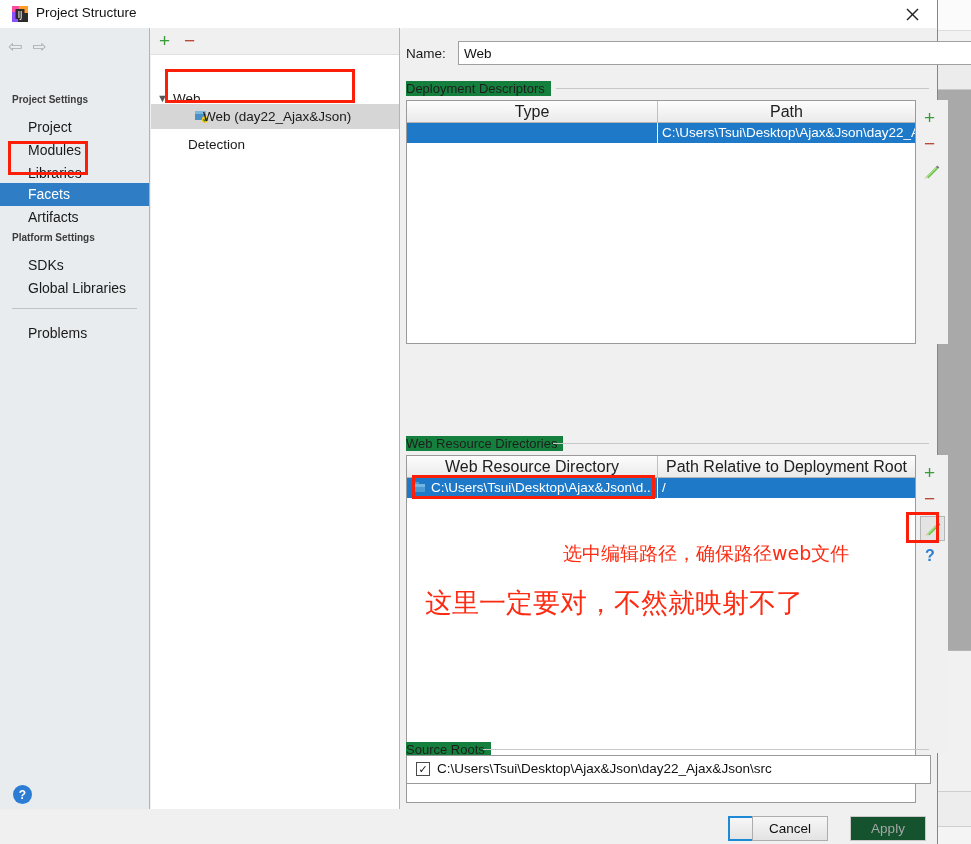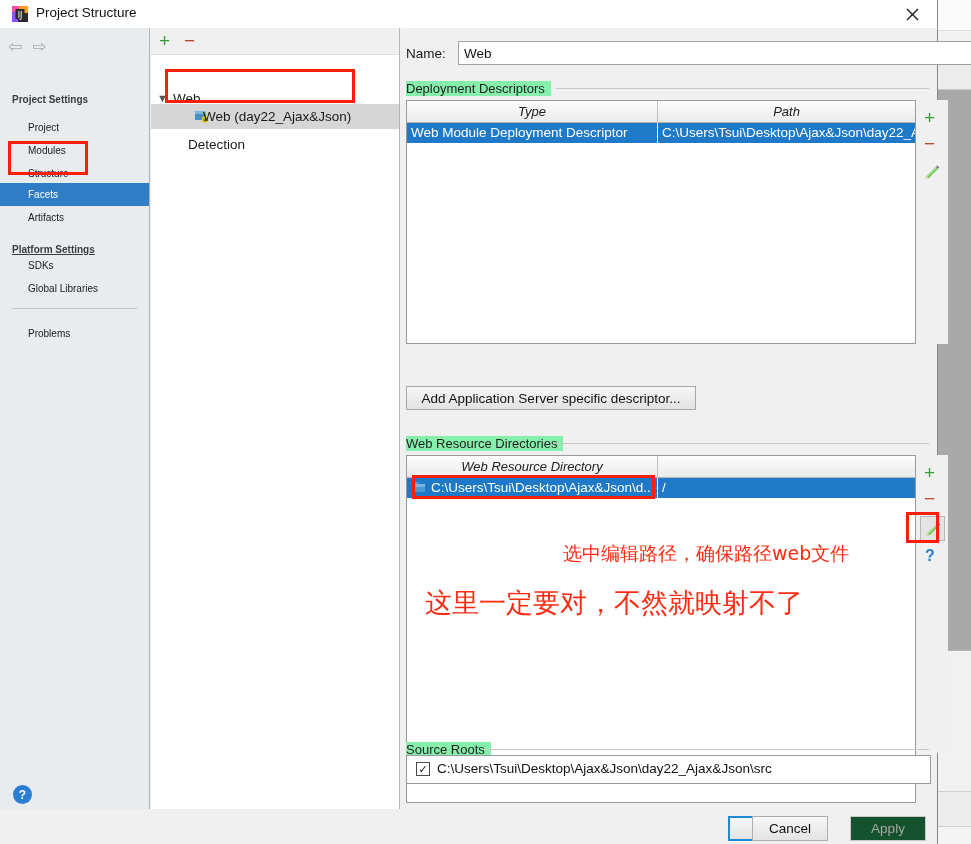--- a/index.html
+++ b/index.html
@@ -32,21 +32,21 @@
     position:absolute;left:0;top:28px;width:150px;bottom:35px;
     background:#e8ecef;border-right:1px solid #b4b4b4;box-sizing:border-box;
   }
   #nav-arrows{position:absolute;left:8px;top:10px;display:flex;gap:10px;}
   .nav-arrow{font-size:17px;color:#a9a9a9;line-height:1;cursor:default;}
   .side-group{
     position:absolute;left:12px;font-weight:bold;color:#3c3c3c;font-size:10px;
   }
   .side-item{
     position:absolute;left:0;right:0;height:23px;padding-left:28px;
-    box-sizing:border-box;line-height:23px;font-size:10px;color:#1a1a1a;
+    box-sizing:border-box;line-height:23px;font-size:14px;color:#1a1a1a;
     cursor:default;white-space:nowrap;
   }
   .side-item.selected{background:#2f7dc4;color:#ffffff;}
   #side-divider{position:absolute;left:12px;right:12px;height:1px;background:#c3c3c3;}
   #help-circle{
     position:absolute;left:13px;bottom:5px;width:19px;height:19px;border-radius:50%;
     background:#2b7cd3;color:#fff;font-size:12px;font-weight:bold;
     display:flex;align-items:center;justify-content:center;cursor:default;
   }
   
@@ -70,33 +70,33 @@
   #content{
     position:absolute;left:401px;top:28px;right:1px;bottom:35px;
     background:#f0f0f0;box-sizing:border-box;
   }
   #name-label{position:absolute;left:5px;top:18px;font-size:13.5px;}
   #name-input{
     position:absolute;left:57px;top:13px;width:523px;height:24px;
     background:#ffffff;border:1px solid #a0a0a0;box-sizing:border-box;
     font-family:inherit;font-size:13.5px;padding:2px 5px;color:#111;outline:none;
   }
-  .sect-title{position:absolute;font-size:13px;color:#1d1d1d;background:#86efac;padding-right:6px;}
+  .sect-title{position:absolute;font-size:13px;color:#1d1d1d;background:#15803d;padding-right:6px;}
   .sect-line{position:absolute;height:1px;background:#c8c8c8;}
   
   .tbl{
     position:absolute;background:#ffffff;border:1px solid #9a9a9a;box-sizing:border-box;overflow:hidden;
   }
   .tbl-head{
     position:absolute;left:0;right:0;top:0;height:21px;
     background:linear-gradient(#fdfdfd,#eaeaea);border-bottom:1px solid #b5b5b5;
   }
   .th{
     position:absolute;top:0;height:21px;line-height:21px;text-align:center;
-    font-size:13px;color:#202020;box-sizing:border-box;cursor:default;font-style:italic;
+    font-size:16px;color:#202020;box-sizing:border-box;cursor:default;
   }
   .th-sep{position:absolute;top:0;width:1px;height:21px;background:#c0c0c0;}
   .trow{
     position:absolute;left:0;right:0;height:20px;line-height:20px;
     background:#1e7ac8;color:#ffffff;font-size:13.5px;cursor:default;white-space:nowrap;overflow:hidden;
   }
   .cell{position:absolute;top:0;height:20px;overflow:hidden;white-space:nowrap;}
   .cell-sep{position:absolute;top:0;width:1px;height:20px;background:#ffffff;}
   
   .vtool{position:absolute;width:32px;background:#f0f0f0;}
@@ -181,25 +181,25 @@
     </div>
   </div>
 
   <div id="sidebar">
     <div id="nav-arrows">
       <span class="nav-arrow">⇦</span>
       <span class="nav-arrow">⇨</span>
     </div>
 
     <div class="side-group" style="top:66px;">Project Settings</div>
-    <div class="side-group" style="top:216px;text-decoration:underline;">Platform Settings</div>
+    <div class="side-group" style="top:204px;">Platform Settings</div>
 
     <div class="side-item" style="top:88px;">Project</div>
     <div class="side-item" style="top:111px;">Modules</div>
-    <div class="side-item" style="top:134px;">Structure</div>
+    <div class="side-item" style="top:134px;">Libraries</div>
     <div class="side-item selected" style="top:155px;">Facets</div>
     <div class="side-item" style="top:178px;">Artifacts</div>
     <div class="side-item" style="top:226px;">SDKs</div>
     <div class="side-item" style="top:249px;">Global Libraries</div>
     <div id="side-divider" style="top:280px;"></div>
     <div class="side-item" style="top:294px;">Problems</div>
 
     <div id="help-circle">?</div>
   </div>
 
@@ -237,48 +237,45 @@
     <div class="sect-title" style="left:5px;top:53px;">Deployment Descriptors</div>
     <div class="sect-line" style="left:155px;top:60px;width:373px;"></div>
 
     <div class="tbl" style="left:5px;top:72px;width:510px;height:244px;">
       <div class="tbl-head">
         <div class="th" style="left:0;width:250px;">Type</div>
         <div class="th-sep" style="left:250px;"></div>
         <div class="th" style="left:251px;width:257px;">Path</div>
       </div>
       <div class="trow" style="top:22px;">
-        <div class="cell" style="left:4px;width:244px;">Web Module Deployment Descriptor</div>
         <div class="cell-sep" style="left:250px;"></div>
         <div class="cell" style="left:255px;width:253px;">C:\Users\Tsui\Desktop\Ajax&amp;Json\day22_A</div>
       </div>
     </div>
 
     <div class="vtool" style="left:515px;top:72px;height:244px;">
       <span class="vt-plus" style="top:8px;">+</span>
       <span class="vt-minus" style="top:34px;">−</span>
       <svg class="vt-pencil" style="top:62px;" viewBox="0 0 19 19">
         <path d="M4 15 L2.6 16.4 L4.6 16 Z" fill="#d9a441"></path>
         <path d="M4.3 14.6 L13.6 5.3 L15.6 7.3 L6.3 16.6 Z" fill="#6cc24a"></path>
         <path d="M4.3 14.6 L13.6 5.3 L14.6 6.3 L5.3 15.6 Z" fill="#a8e08c"></path>
         <path d="M13.8 5.1 L15.3 3.6 L17.3 5.6 L15.8 7.1 Z" fill="#7a7a7a"></path>
       </svg>
     </div>
 
-    <div id="add-desc-btn">
-      <span>Add Application Server specific descriptor...</span>
-    </div>
 
     <div class="sect-title" style="left:5px;top:408px;">Web Resource Directories</div>
     <div class="sect-line" style="left:152px;top:415px;width:376px;"></div>
 
     <div class="tbl" style="left:5px;top:427px;width:510px;height:348px;">
       <div class="tbl-head">
         <div class="th" style="left:0;width:250px;">Web Resource Directory</div>
         <div class="th-sep" style="left:250px;"></div>
+        <div class="th" style="left:251px;width:257px;">Path Relative to Deployment Root</div>
       </div>
       <div class="trow" style="top:22px;">
         <svg style="position:absolute;left:6px;top:4px;width:13px;height:11px;" viewBox="0 0 13 11">
           <rect x="0" y="2" width="12" height="8" fill="#4a9ad4"></rect>
           <rect x="0" y="0" width="6" height="3" fill="#4a9ad4"></rect>
           <rect x="0" y="2" width="12" height="3" fill="#73b6e4"></rect>
         </svg>
         <div class="cell" style="left:24px;width:224px;">C:\Users\Tsui\Desktop\Ajax&amp;Json\d...</div>
         <div class="cell-sep" style="left:250px;"></div>
         <div class="cell" style="left:255px;width:253px;">/</div>

